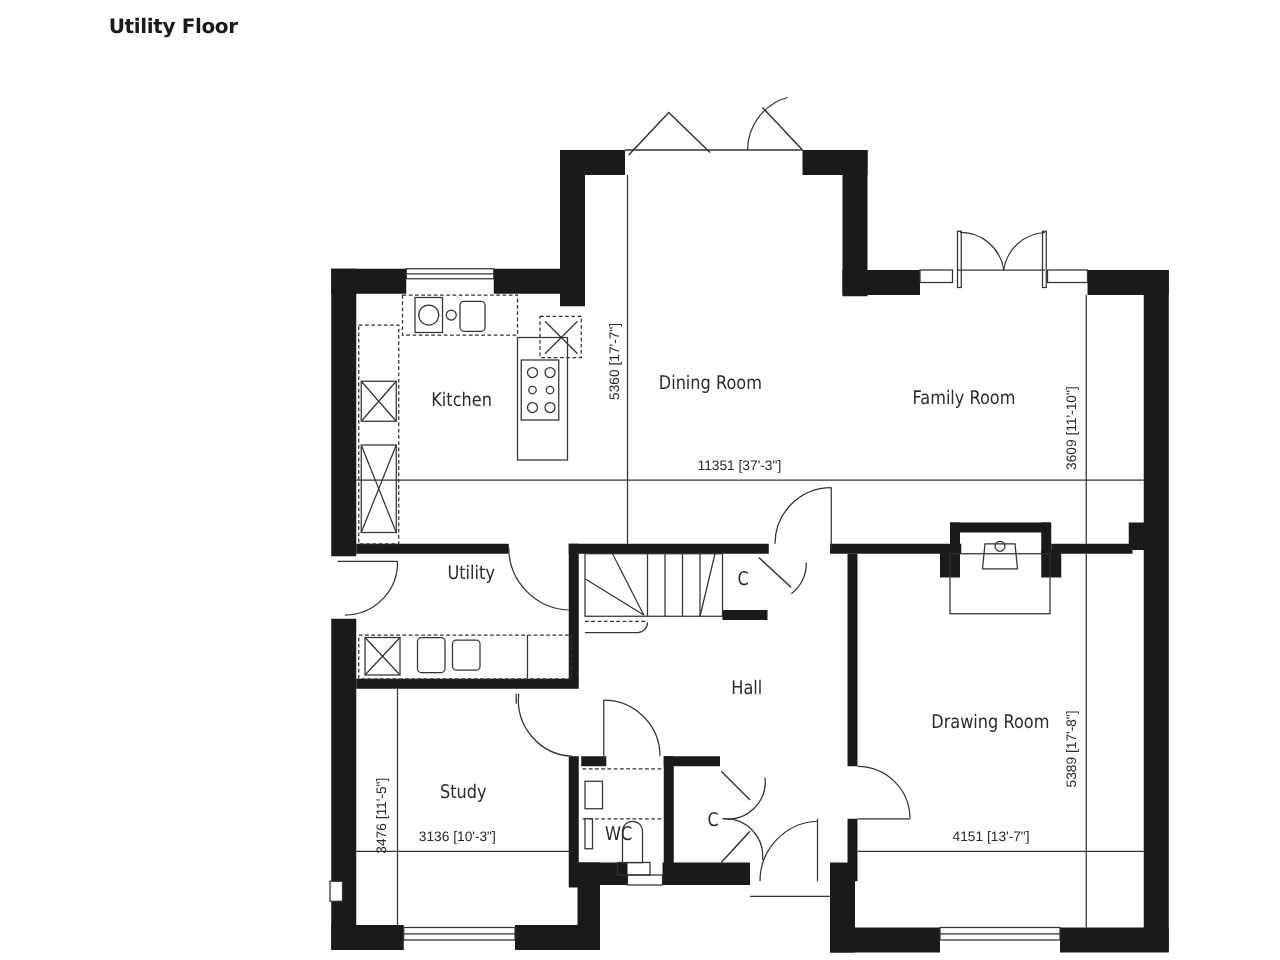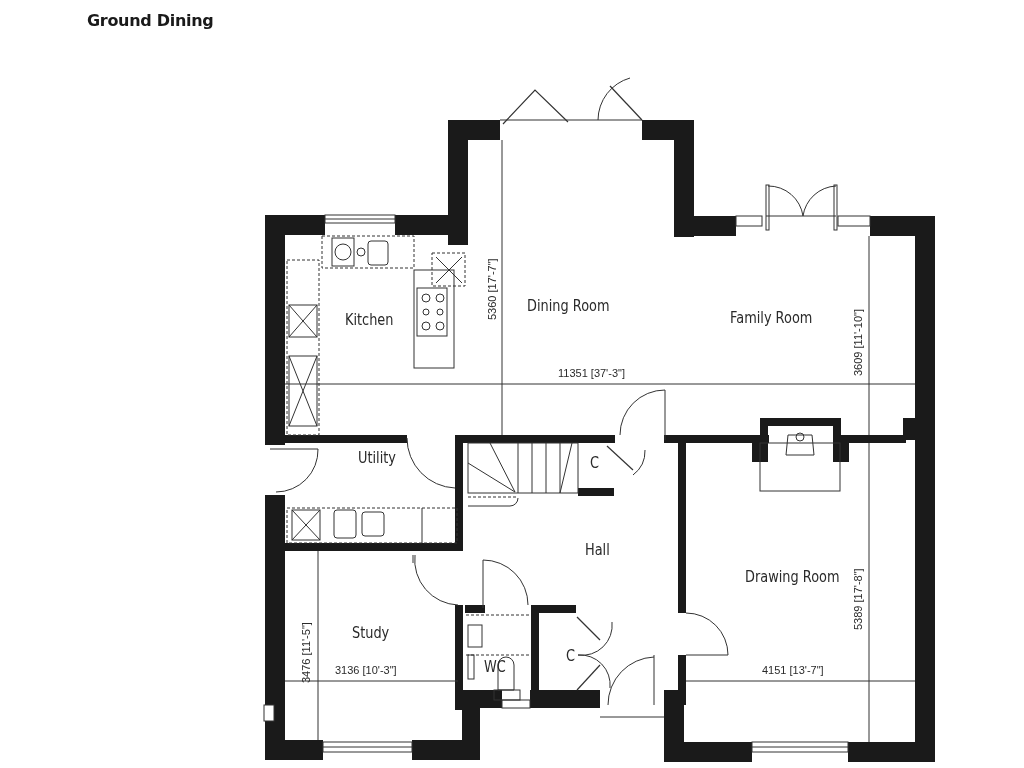--- a/index.html
+++ b/index.html
@@ -11,21 +11,21 @@
   .thin2 { stroke: #333; stroke-width: 1.2; fill: none; }
   .dash { stroke: #333; stroke-width: 1; fill: none; stroke-dasharray: 3 2; }
   .win { fill: #fff; stroke: #333; stroke-width: 1; }
   .label { position: absolute; font-family: "DejaVu Sans", sans-serif; font-size: 15px; color: #2a2a2a; white-space: nowrap; transform: scaleX(0.86); transform-origin: left top; }
   .dim { position: absolute; font-family: "Liberation Sans", sans-serif; font-size: 11px; color: #2a2a2a; white-space: nowrap; background: transparent; }
   .dim.v { transform: rotate(-90deg); transform-origin: left top; }
 </style>
 </head>
 <body>
 
-<div class="title">Ground Dining</div>
+<div class="title">Utility Floor</div>
 
 <svg class="plan" width="1024" height="768" viewBox="0 0 1024 768">
 
   <g>
 
     <rect class="wall" x="265" y="215" width="20" height="230"></rect>
     <rect class="wall" x="265" y="495" width="20" height="265"></rect>
 
     <rect class="wall" x="265" y="215" width="60" height="20"></rect>
     <rect class="wall" x="395" y="215" width="72" height="20"></rect>

